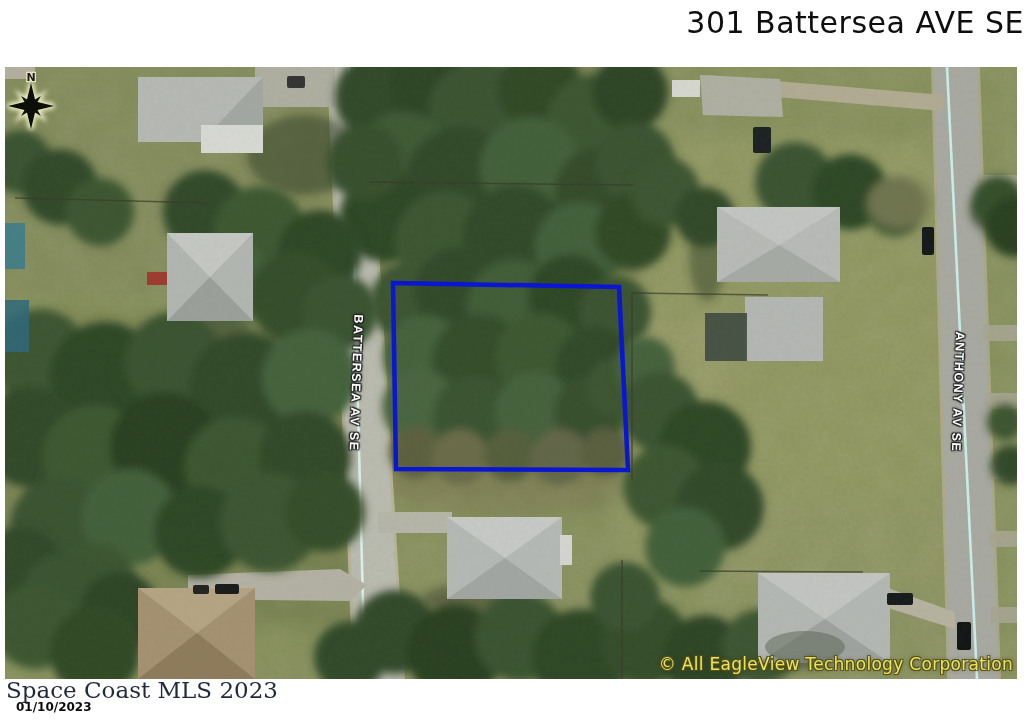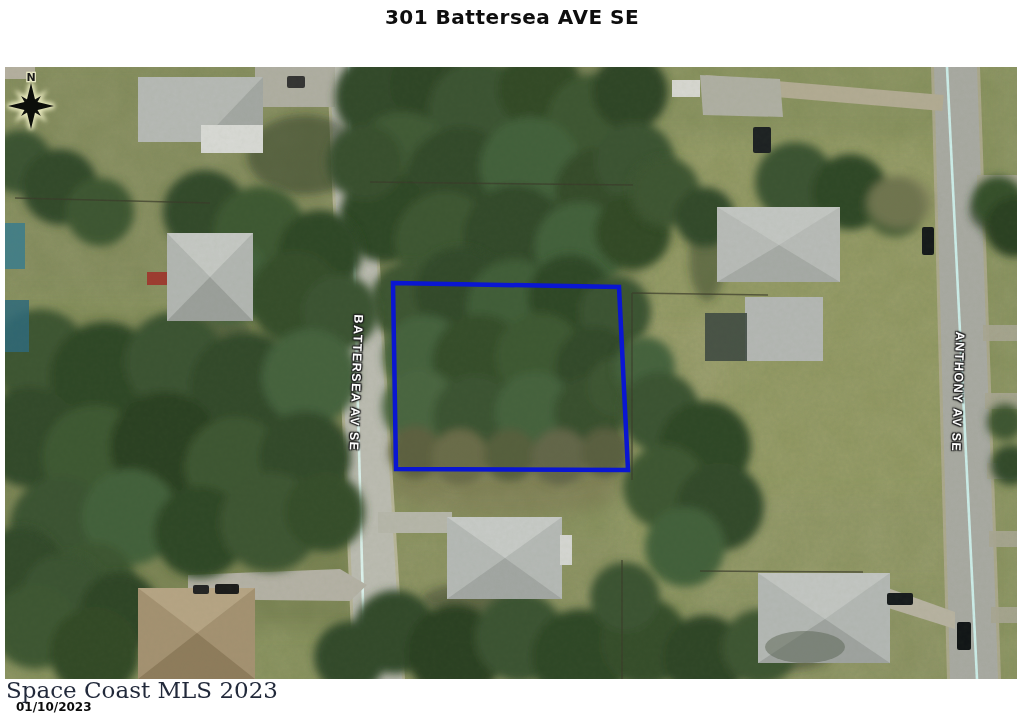--- a/index.html
+++ b/index.html
@@ -1,19 +1,19 @@
 <!DOCTYPE html>
 <html><head>
 <meta charset="utf-8">
 <style>
   html,body{margin:0;padding:0;background:#fff;}
   .page{position:relative;width:1024px;height:724px;background:#ffffff;overflow:hidden;
         font-family:"DejaVu Sans",sans-serif;}
-  .title{position:absolute;top:5px;left:0;right:0;margin:0;text-align:center;
-         font-family:"DejaVu Sans",sans-serif;font-size:20px;font-weight:bold;
+  .title{position:absolute;top:5px;left:0;right:0;margin:0;text-align:right;
+         font-family:"DejaVu Sans",sans-serif;font-size:30px;font-weight:normal;
          color:#0e0e0e;letter-spacing:.5px;}
   .photo{position:absolute;left:5px;top:67px;width:1012px;height:612px;
          background:#87905c;overflow:hidden;}
   .scene{position:absolute;left:0;top:0;}
   .street-label{position:absolute;font-family:"Liberation Sans",sans-serif;
          font-size:12.5px;font-weight:bold;color:#ffffff;letter-spacing:1.5px;
          white-space:nowrap;
          text-shadow:-1px -1px 1px #222,1px -1px 1px #222,-1px 1px 1px #222,1px 1px 1px #222,0 0 3px #000;}
   .label-battersea{left:351px;top:316px;transform:translate(-50%,-50%) rotate(92deg);}
   .label-anthony{left:953px;top:325px;transform:translate(-50%,-50%) rotate(92deg);}
@@ -287,18 +287,19 @@
         </g>
         <path d="M26,16 L30.5,34.5 L49,39 L30.5,43.5 L26,62 L21.5,43.5 L3,39 L21.5,34.5 Z" fill="#0c0e0a"></path>
         <text x="26" y="14" text-anchor="middle" font-family="DejaVu Sans, sans-serif" font-size="11" font-weight="bold" fill="#1a1a1a" stroke="#e8e8c4" stroke-width="2.5" paint-order="stroke">N</text>
       </g>
 
       <polygon points="388,216 614,220 623,403 391,402" fill="none" stroke="#0a16d2" stroke-width="4.5"></polygon>
     </svg>
 
     <div class="street-label label-battersea">BATTERSEA AV SE</div>
     <div class="street-label label-anthony">ANTHONY AV SE</div>
+    <div class="copyright">© All EagleView Technology Corporation</div>
   </div>
 
   <div class="mls">Space Coast MLS 2023</div>
   <div class="date">01/10/2023</div>
 
 </div>
 
 </body></html>

